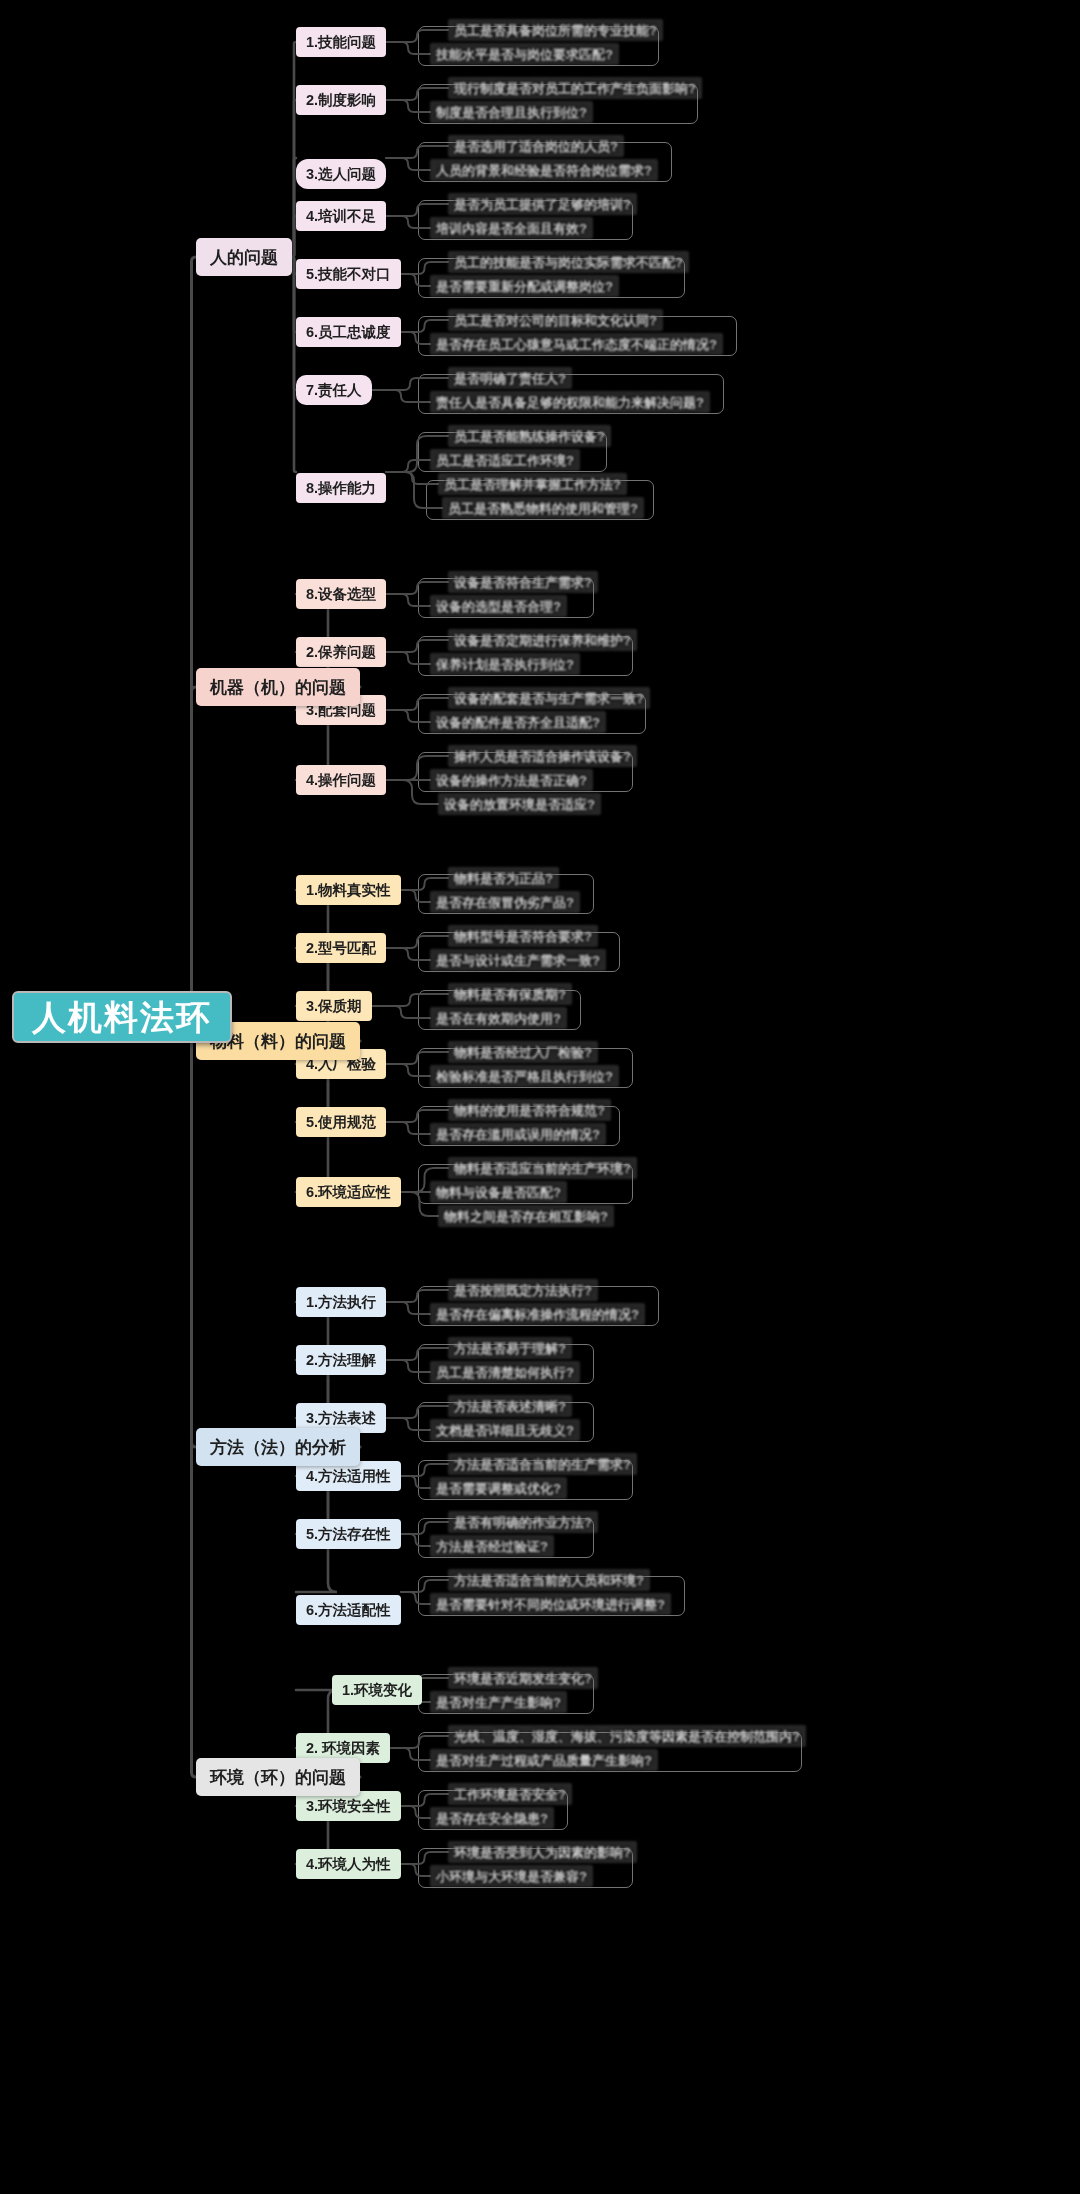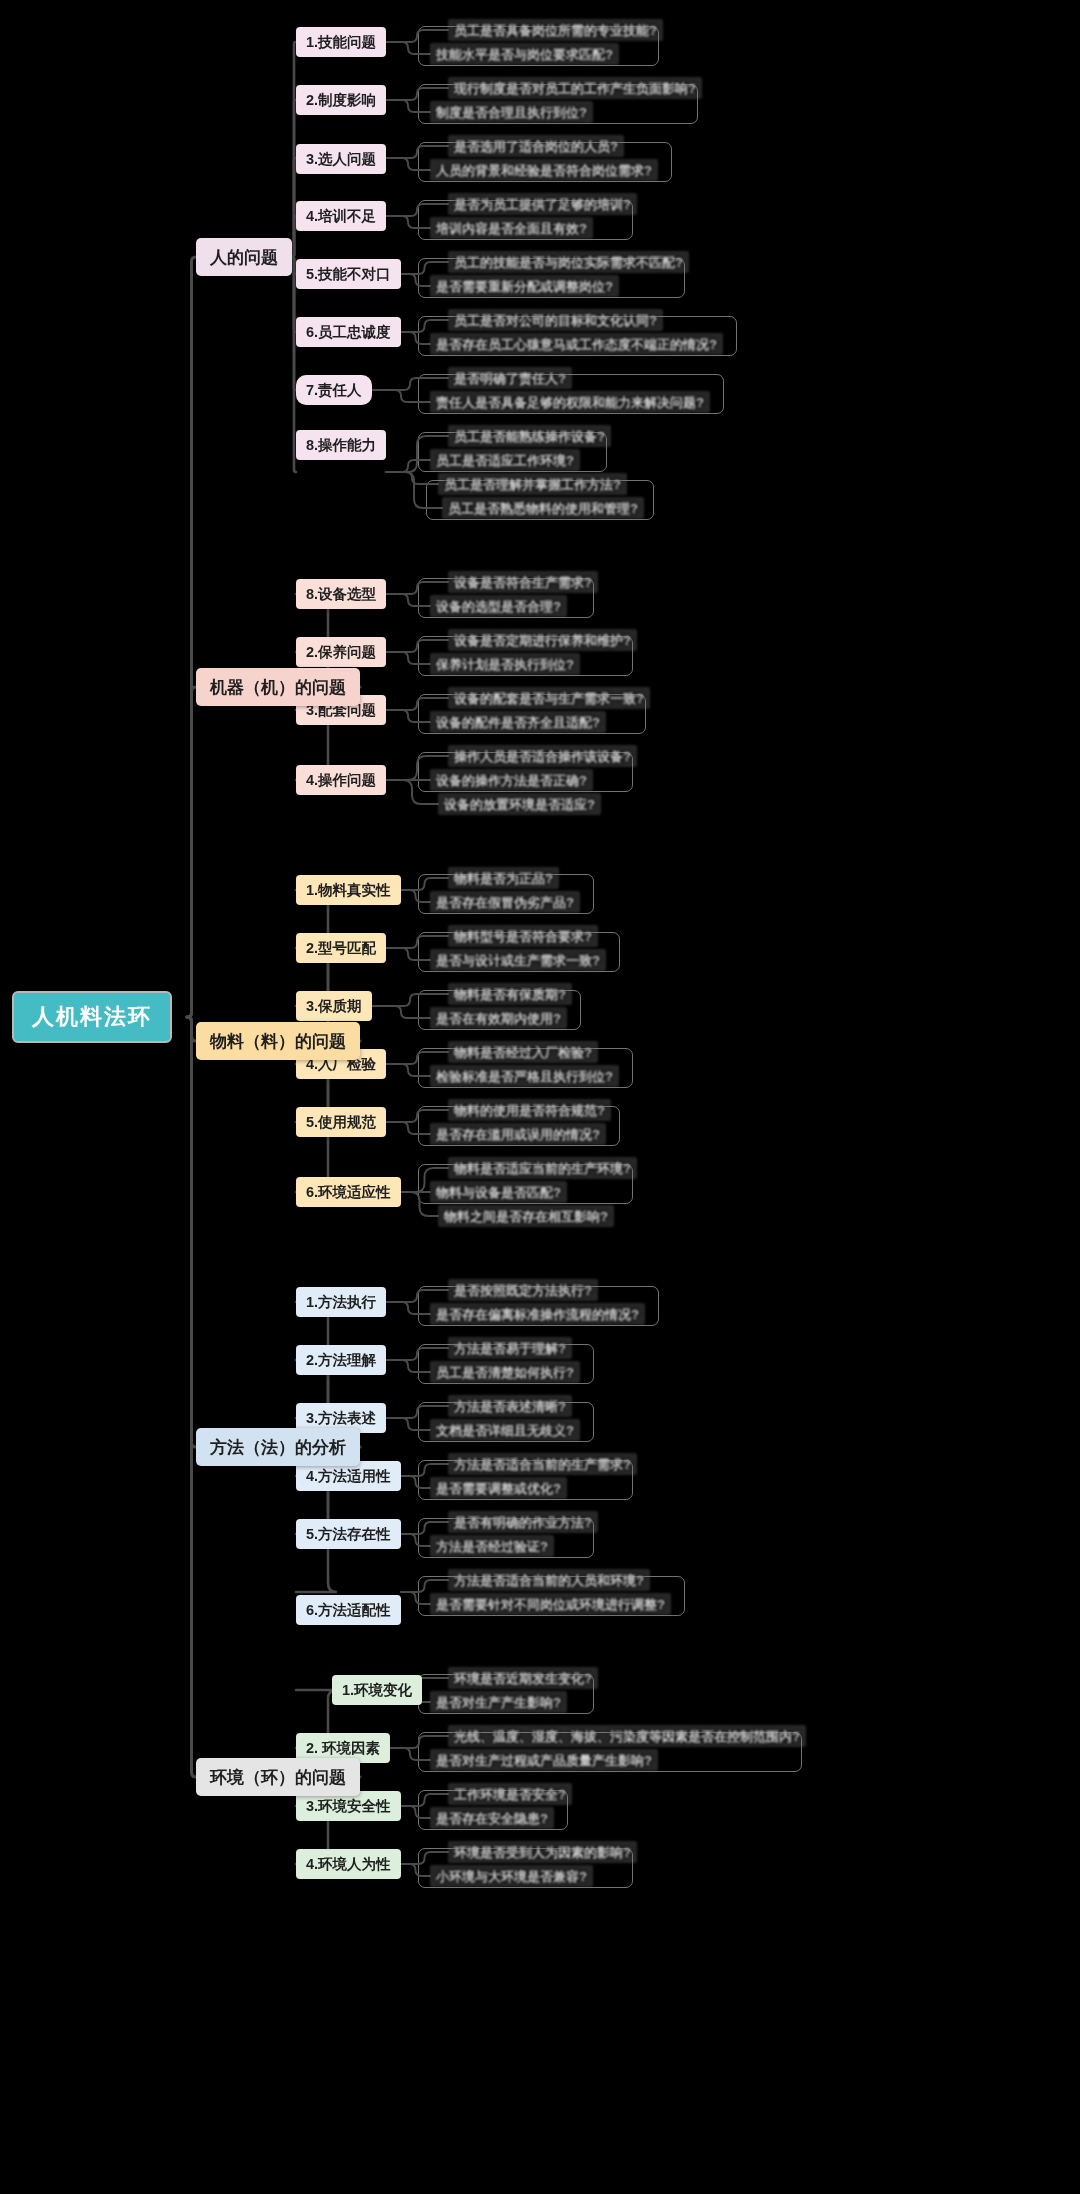--- a/index.html
+++ b/index.html
@@ -18,21 +18,21 @@
     position:absolute;
     box-sizing:border-box;
     display:flex;align-items:center;
     white-space:nowrap;
     line-height:1;
   }
 
   .root{
     background:#45bcc4;
     color:#ffffff;
-    font-size:22px;font-weight:bold;
+    font-size:34px;font-weight:bold;
     letter-spacing:2px;
     border-radius:6px;
     padding:0 18px;
     height:52px;
     box-shadow:0 2px 5px rgba(0,0,0,.45);
     border:2px solid #b9b9b9;
   }
 
   .l1{
     font-size:17px;font-weight:bold;
@@ -206,38 +206,38 @@
       <path d="M401,1864 L409.5,1864 Q415.5,1864 415.5,1870 L415.5,1870 Q415.5,1876 421.5,1876 L430,1876" fill="none" stroke="#4a4a4a" stroke-width="2" stroke-linecap="round"></path>
     </svg>
 <div class="node leaf" style="left: 448px; top: 19px;">员工是否具备岗位所需的专业技能?</div>
     <div class="node leaf" style="left: 430px; top: 43px;">技能水平是否与岗位要求匹配?</div>
     <div class="node l2 people" style="left: 296px; top: 27px;">1.技能问题</div>
     <div class="node leaf" style="left: 448px; top: 77px;">现行制度是否对员工的工作产生负面影响?</div>
     <div class="node leaf" style="left: 430px; top: 101px;">制度是否合理且执行到位?</div>
     <div class="node l2 people" style="left: 296px; top: 85px;">2.制度影响</div>
     <div class="node leaf" style="left: 448px; top: 135px;">是否选用了适合岗位的人员?</div>
     <div class="node leaf" style="left: 430px; top: 159px;">人员的背景和经验是否符合岗位需求?</div>
-    <div class="node l2 people" style="left: 296px; top: 144px;">3.选人问题</div>
+    <div class="node l2 people" style="left: 296px; top: 159px; border-radius: 12px;">3.选人问题</div>
     <div class="node leaf" style="left: 448px; top: 193px;">是否为员工提供了足够的培训?</div>
     <div class="node leaf" style="left: 430px; top: 217px;">培训内容是否全面且有效?</div>
     <div class="node l2 people" style="left: 296px; top: 201px;">4.培训不足</div>
     <div class="node leaf" style="left: 448px; top: 251px;">员工的技能是否与岗位实际需求不匹配?</div>
     <div class="node leaf" style="left: 430px; top: 275px;">是否需要重新分配或调整岗位?</div>
     <div class="node l2 people" style="left: 296px; top: 259px;">5.技能不对口</div>
     <div class="node leaf" style="left: 448px; top: 309px;">员工是否对公司的目标和文化认同?</div>
     <div class="node leaf" style="left: 430px; top: 333px;">是否存在员工心猿意马或工作态度不端正的情况?</div>
     <div class="node l2 people" style="left: 296px; top: 317px;">6.员工忠诚度</div>
     <div class="node leaf" style="left: 448px; top: 367px;">是否明确了责任人?</div>
     <div class="node leaf" style="left: 430px; top: 391px;">责任人是否具备足够的权限和能力来解决问题?</div>
     <div class="node l2 people" style="left: 296px; top: 375px; border-radius: 10px;">7.责任人</div>
     <div class="node leaf" style="left: 448px; top: 425px;">员工是否能熟练操作设备?</div>
     <div class="node leaf" style="left: 430px; top: 449px;">员工是否适应工作环境?</div>
     <div class="node leaf" style="left: 438px; top: 473px;">员工是否理解并掌握工作方法?</div>
     <div class="node leaf" style="left: 442px; top: 497px;">员工是否熟悉物料的使用和管理?</div>
-    <div class="node l2 people" style="left: 296px; top: 430px;">8.操作能力</div>
+    <div class="node l2 people" style="left: 296px; top: 473px;">8.操作能力</div>
     <div class="node l1 people" style="left: 196px; top: 238px;">人的问题</div>
     <div class="node leaf" style="left: 448px; top: 571px;">设备是否符合生产需求?</div>
     <div class="node leaf" style="left: 430px; top: 595px;">设备的选型是否合理?</div>
     <div class="node l2 machine" style="left: 296px; top: 579px;">8.设备选型</div>
     <div class="node leaf" style="left: 448px; top: 629px;">设备是否定期进行保养和维护?</div>
     <div class="node leaf" style="left: 430px; top: 653px;">保养计划是否执行到位?</div>
     <div class="node l2 machine" style="left: 296px; top: 637px;">2.保养问题</div>
     <div class="node leaf" style="left: 448px; top: 687px;">设备的配套是否与生产需求一致?</div>
     <div class="node leaf" style="left: 430px; top: 711px;">设备的配件是否齐全且适配?</div>
     <div class="node l2 machine" style="left: 296px; top: 695px;">3.配套问题</div>

